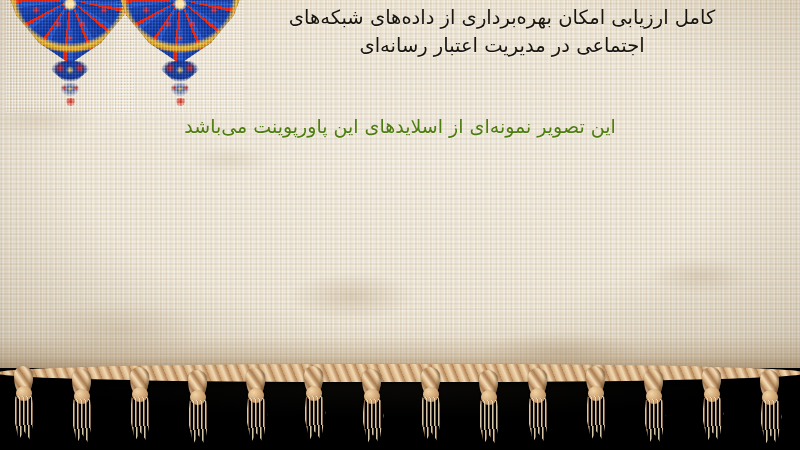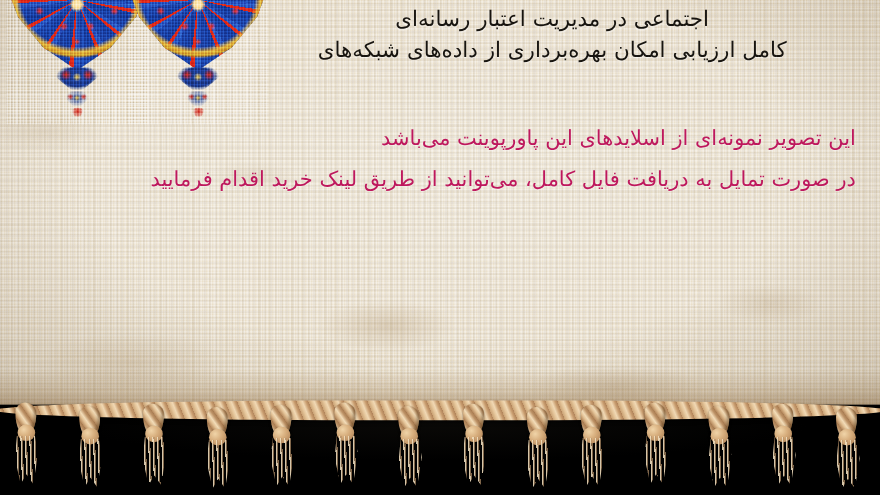--- a/index.html
+++ b/index.html
@@ -256,22 +256,22 @@
     text-shadow: 0 1px 0 rgba(255,255,255,.35);
   }
   .title .tline { display: block; white-space: nowrap; }
 
   .body-text {
     position: absolute;
     right: 22px;
     top: 108px;
     width: 756px;
     direction: rtl;
-    text-align: right;
-    color: #be185d;
+    text-align: center;
+    color: #4d7c0f;
     font-size: 19px;
     line-height: 1.95;
     font-weight: 400;
     text-shadow: 0 1px 0 rgba(255,255,255,.32);
   }
   .body-text .bline { display: block; white-space: nowrap; }
 </style>
 </head>
 <body>
 
@@ -296,27 +296,26 @@
   <div class="ornament" style="left:116px;">
     <div class="orn-medallion"></div>
     <div class="orn-gold-edge"></div>
     <div class="orn-drop1"></div>
     <div class="orn-drop2"></div>
     <div class="orn-drop3"></div>
     <div class="orn-texture"></div>
   </div>
 
   <div class="title">
+    <span class="tline">کامل ارزیابی امکان بهره‌برداری از داده‌های شبکه‌های</span>
     <span class="tline">اجتماعی در مدیریت اعتبار رسانه‌ای</span>
-    <span class="tline">کامل ارزیابی امکان بهره‌برداری از داده‌های شبکه‌های</span>
   </div>
 
   <div class="body-text">
     <span class="bline">این تصویر نمونه‌ای از اسلایدهای این پاورپوینت می‌باشد</span>
-    <span class="bline">در صورت تمایل به دریافت فایل کامل، می‌توانید از طریق لینک خرید اقدام فرمایید</span>
   </div>
 
   <div class="black-band"></div>
   <div class="fringe-layer" id="fringe">
     <div class="selvedge"></div>
   <div class="tassel" style="left: 9.57143px; top: 8px;">
         <div class="knot"></div>
         <div class="knot2"></div>
         <div class="skirt"></div>
       </div>

